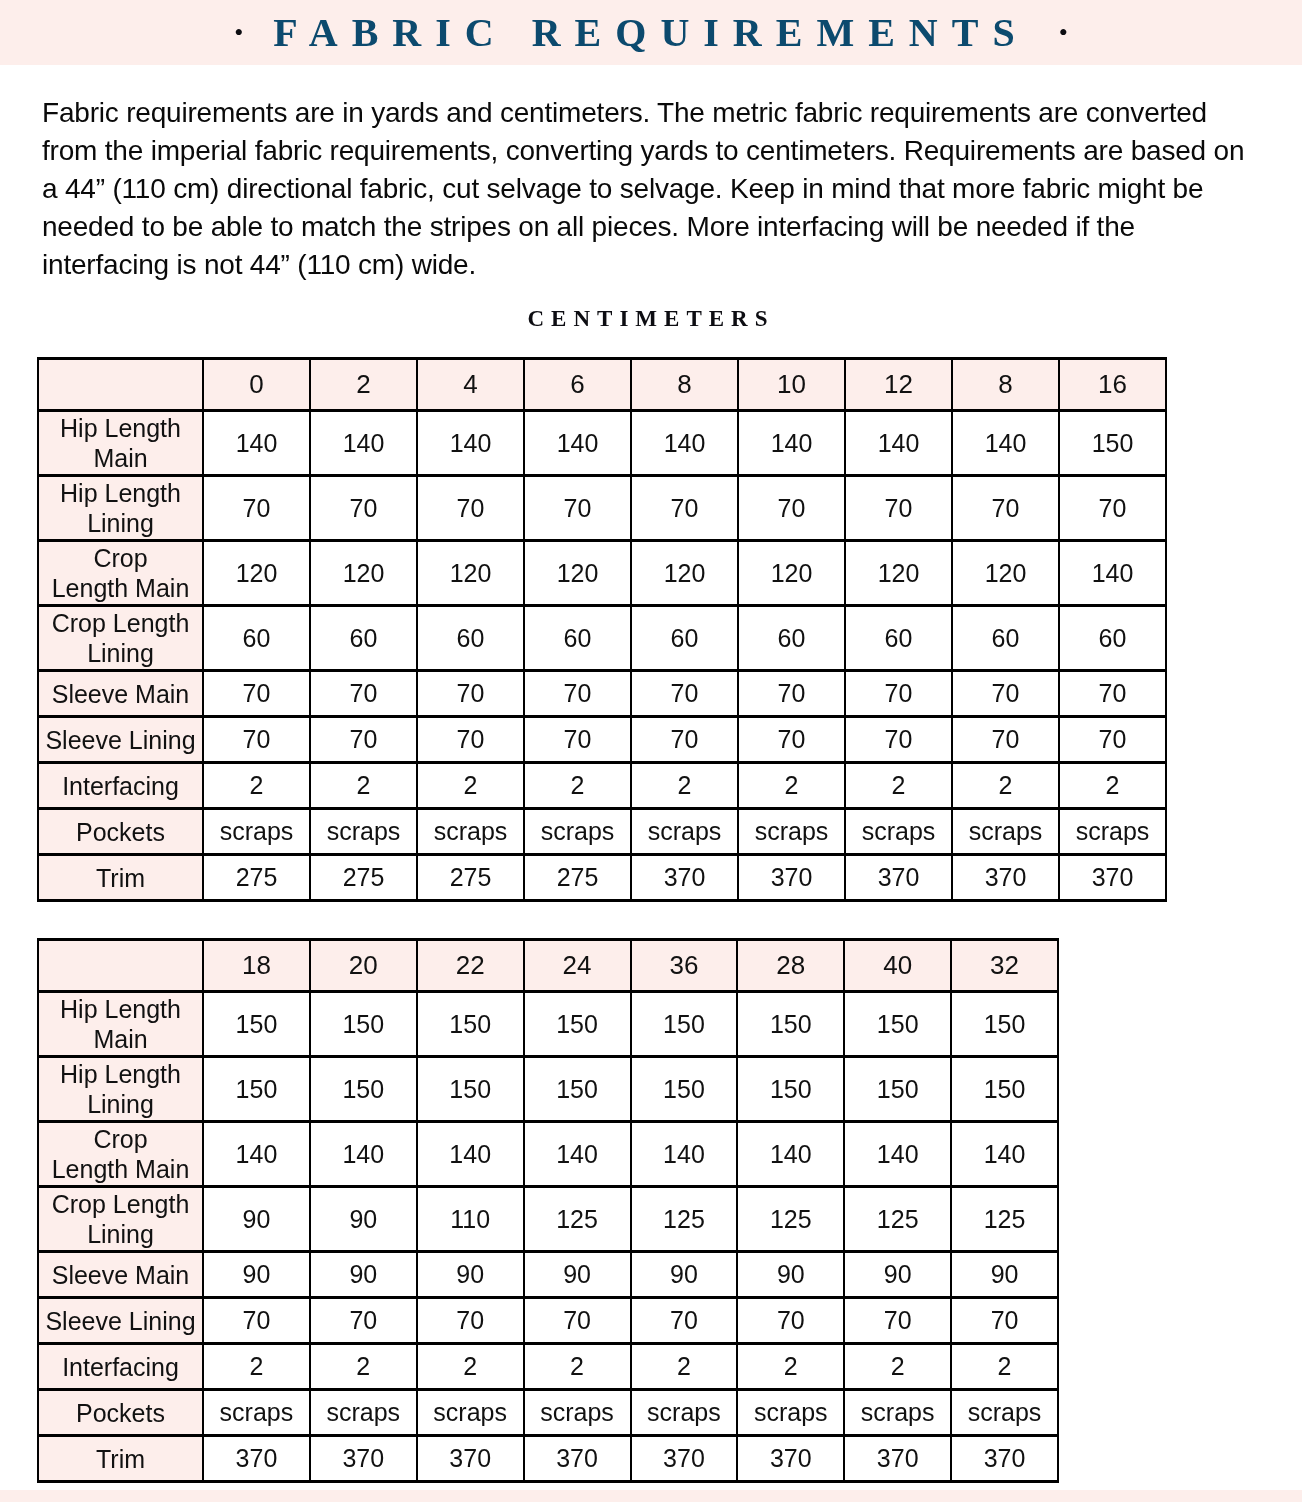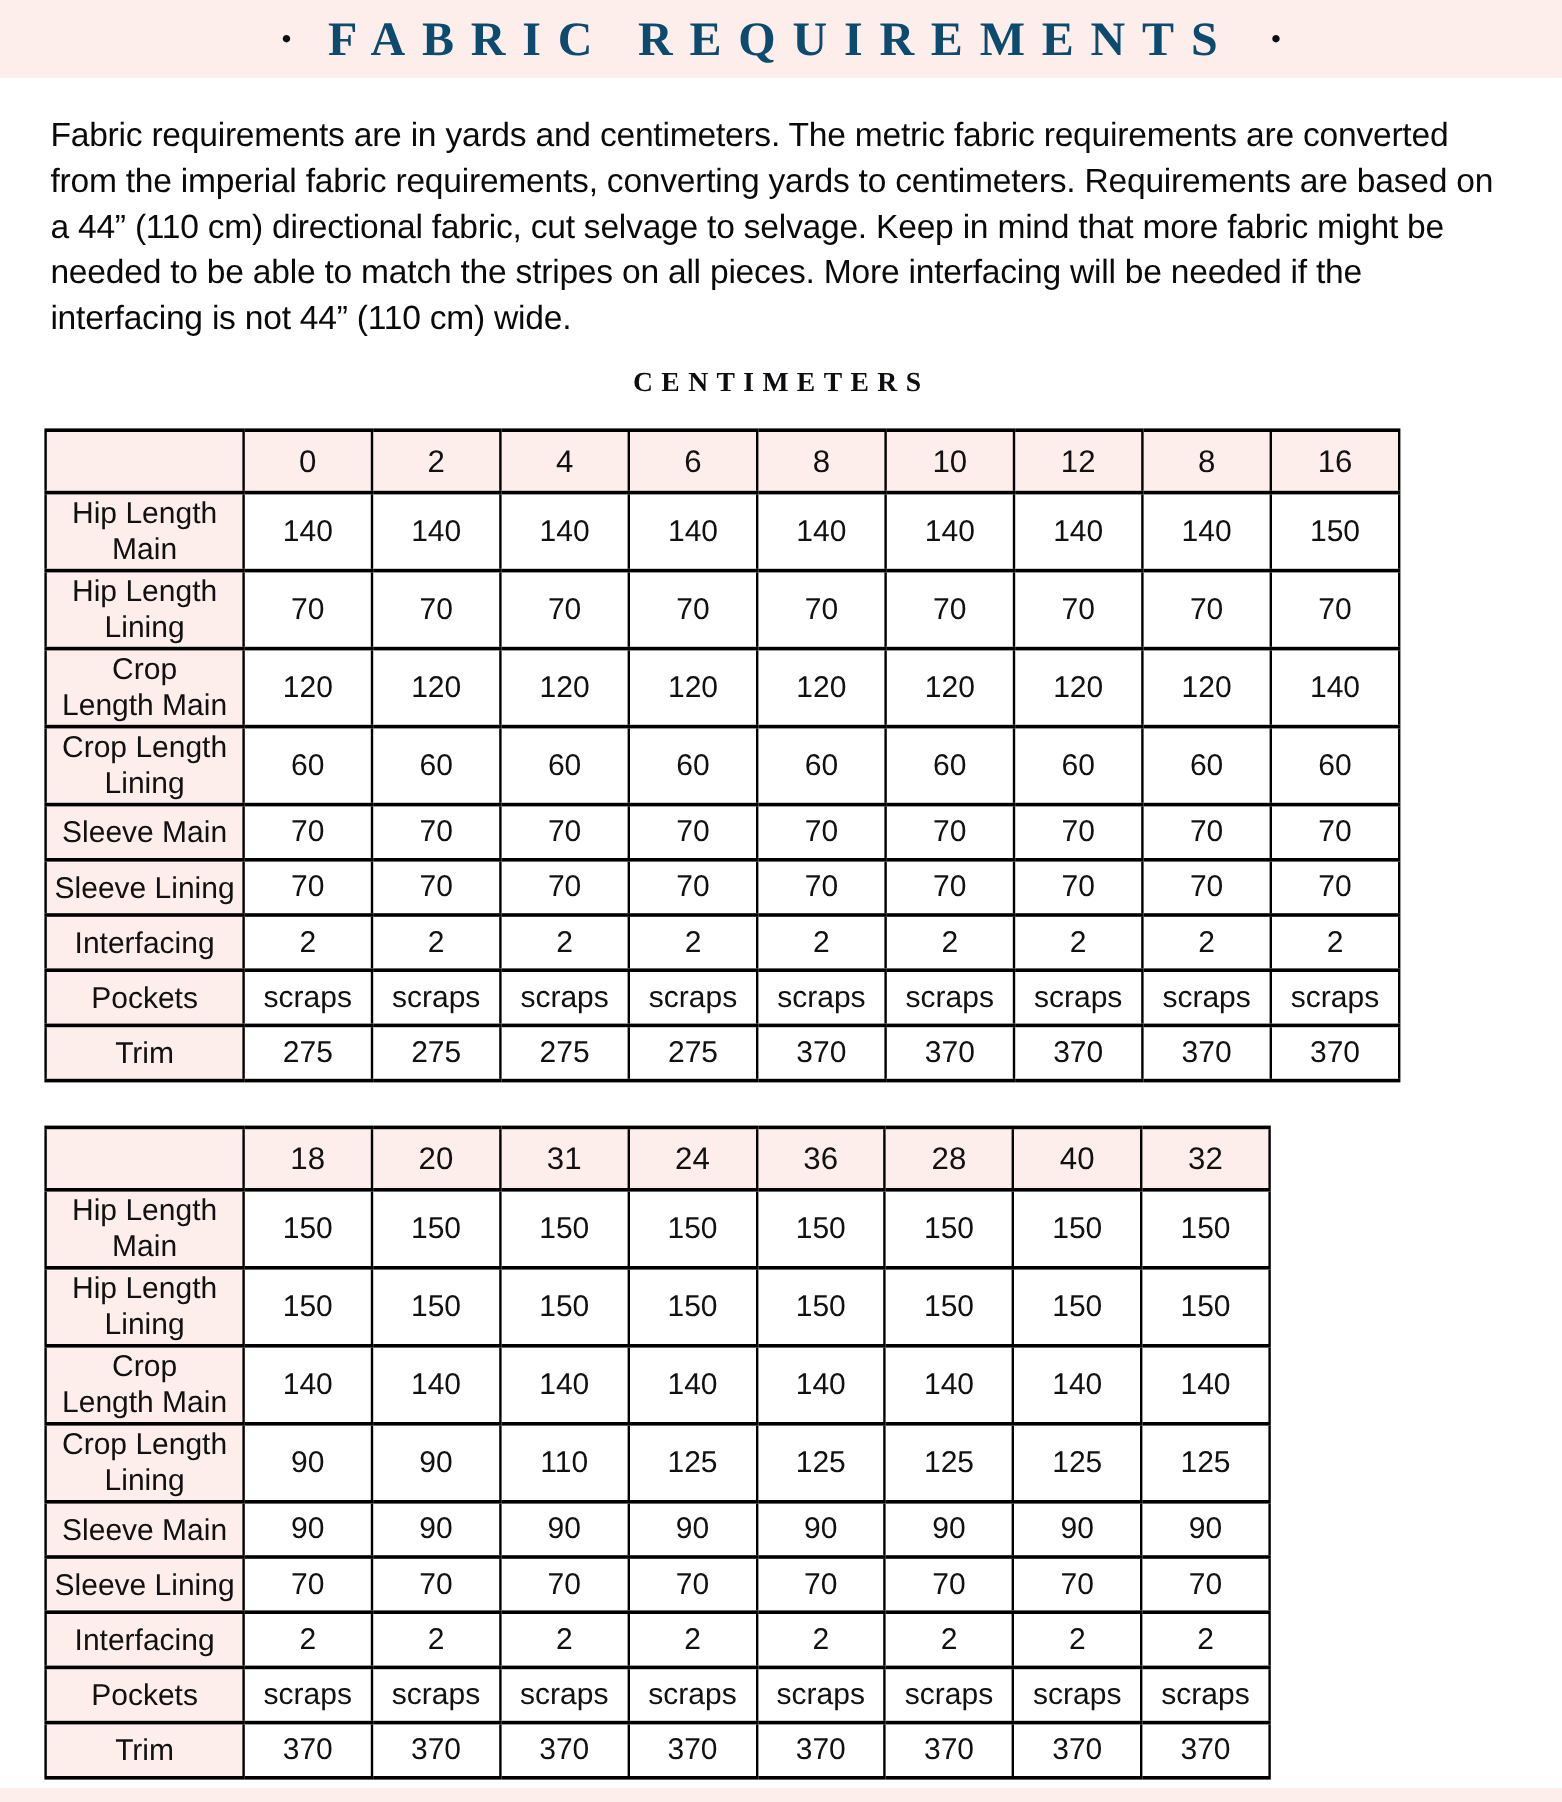--- a/index.html
+++ b/index.html
@@ -204,21 +204,21 @@
       </tr>
     </tbody>
 </table>
 
 <table class="tbl second" id="table-1">
   <thead>
     <tr>
         <th class="label-col"></th>
         <th>18</th>
         <th>20</th>
-        <th>31</th>
+        <th>22</th>
         <th>24</th>
         <th>36</th>
         <th>28</th>
         <th>40</th>
         <th>32</th>
       </tr>
   </thead>
   <tbody>
       <tr class="tall">
         <th>Hip Length

